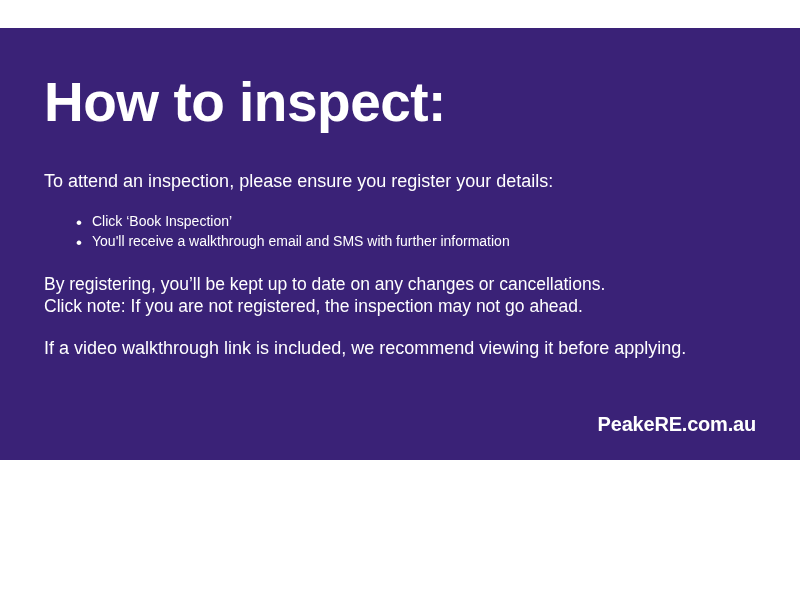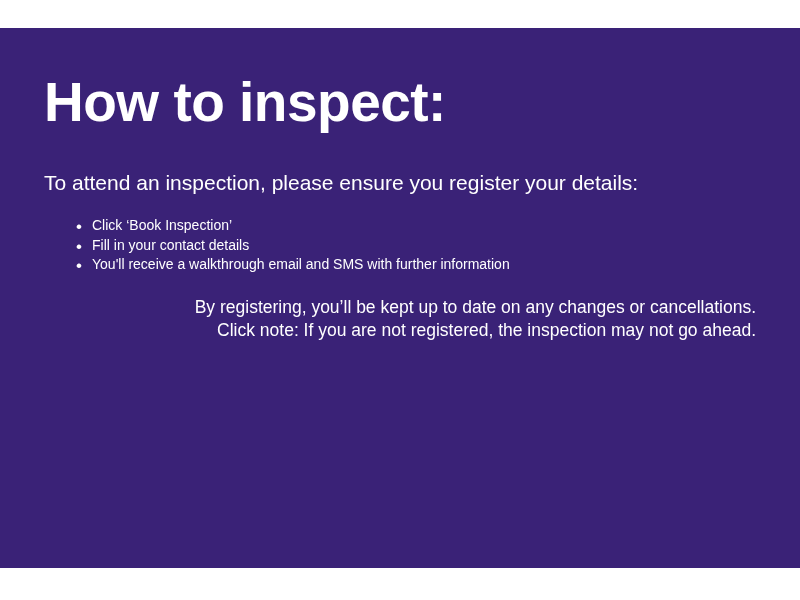--- a/index.html
+++ b/index.html
@@ -11,40 +11,40 @@
     height: 600px;
     background: #ffffff;
     font-family: "Liberation Sans", sans-serif;
     overflow: hidden;
   }
   .slide {
     position: absolute;
     left: 0;
     top: 28px;
     width: 800px;
-    height: 540px;
+    height: 432px;
     background: #3a2277;
     color: #ffffff;
     box-sizing: border-box;
     padding: 46px 44px 28px 44px;
   }
   .title {
     font-size: 55px;
     font-weight: bold;
     letter-spacing: -0.5px;
     line-height: 1.05;
     margin: 0 0 38px 0;
   }
   .lead {
     font-size: 17px;
     font-weight: bold;
     margin: 0 0 22px 0;
   }
   .para {
-    font-size: 21px;
+    font-size: 18px;
     line-height: 1.28;
     margin: 0 0 20px 0;
     font-weight: 400;
   }
   .bullets {
     list-style: none;
     margin: 0 0 22px 0;
     padding: 0 0 0 32px;
   }
   .bullets li {
@@ -56,21 +56,20 @@
   }
   .bullets li::before {
     content: "\2022";
     position: absolute;
     left: 0;
     top: -1px;
     font-size: 17px;
   }
   .block-tight {
     margin-bottom: 20px;
-    text-align: right;
   }
   .block-tight .line {
     font-size: 17.5px;
     line-height: 1.28;
   }
   .footer {
     position: absolute;
     right: 44px;
     bottom: 24px;
     font-size: 20px;
@@ -83,25 +82,26 @@
 
 <div class="slide">
 
   <h1 class="title">How to inspect:</h1>
 
 
   <p class="para">To attend an inspection, please ensure you register your details:</p>
 
   <ul class="bullets">
     <li>Click ‘Book Inspection’</li>
-    <li>Fill in your contact details</li>
     <li>You'll receive a walkthrough email and SMS with further information</li>
   </ul>
 
   <div class="block-tight">
     <div class="line">By registering, you’ll be kept up to date on any changes or cancellations.</div>
     <div class="line">Click note: If you are not registered, the inspection may not go ahead.</div>
   </div>
 
+  <p class="para">If a video walkthrough link is included, we recommend viewing it before applying.</p>
 
 
+  <div class="footer">PeakeRE.com.au</div>
 
 </div>
 
 </body></html>

